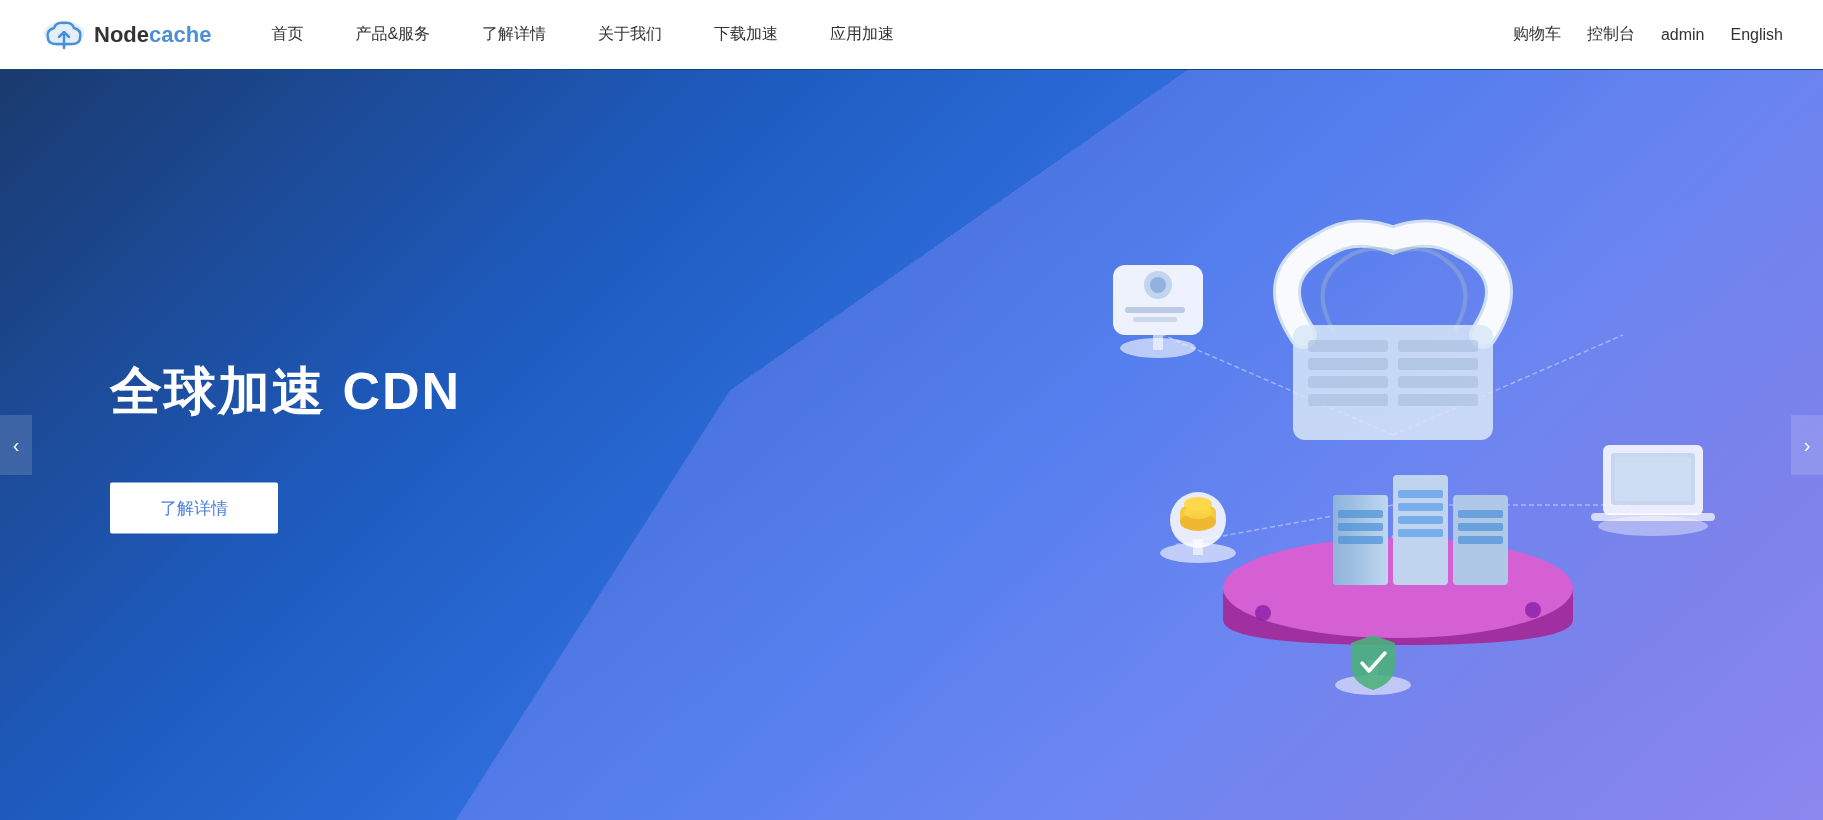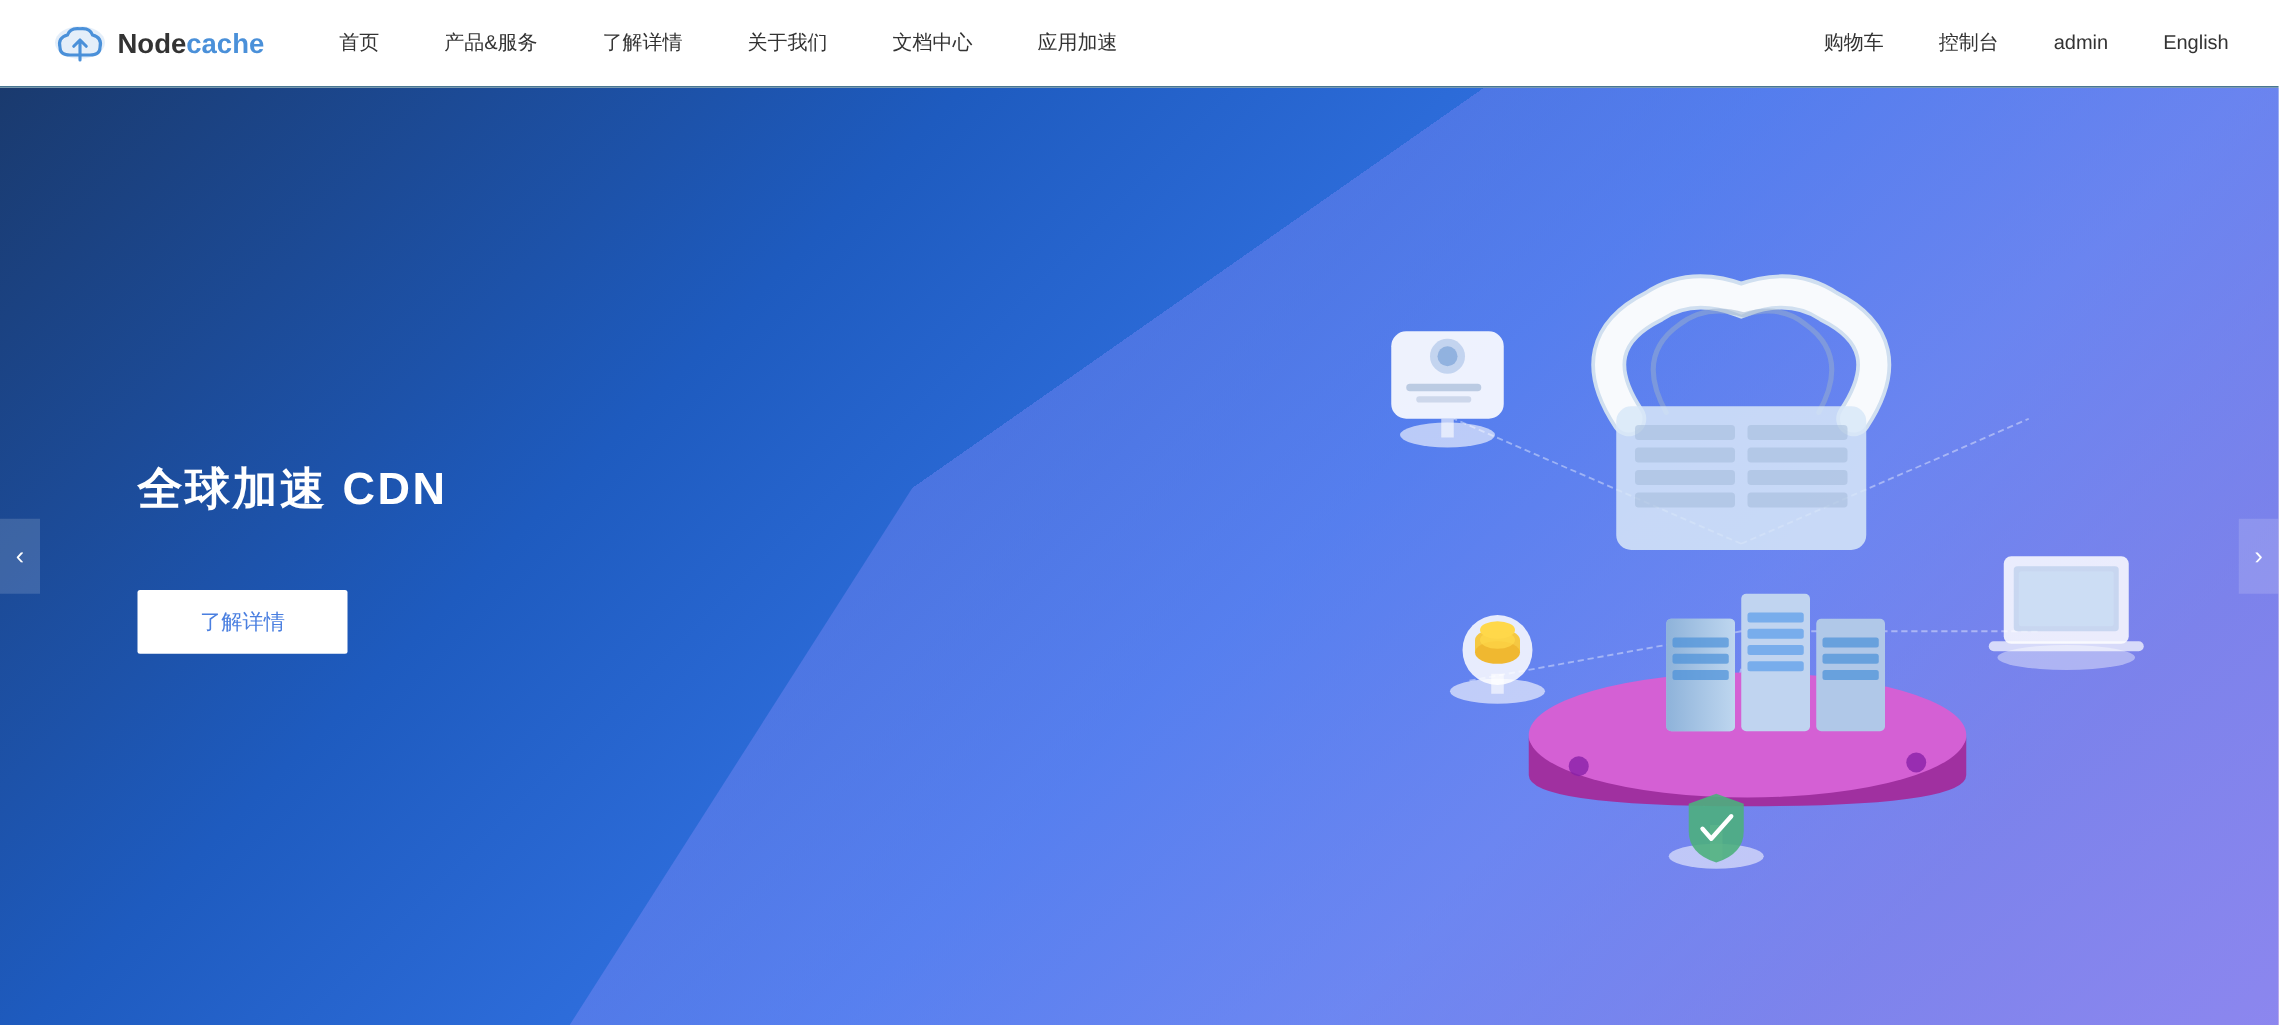--- a/index.html
+++ b/index.html
@@ -44,21 +44,21 @@
     .nav-link {
       font-size: 16px;
       color: #333;
       text-decoration: none;
       cursor: pointer;
       white-space: nowrap;
     }
     .nav-right {
       display: flex;
       align-items: center;
-      gap: 44px;
+      gap: 26px;
     }
     .nav-right-link {
       font-size: 16px;
       color: #333;
       text-decoration: none;
       cursor: pointer;
       white-space: nowrap;
     }
 
     
@@ -87,21 +87,21 @@
 
     .hero-content {
       position: absolute;
       top: 50%;
       left: 110px;
       transform: translateY(-50%);
       color: #fff;
       max-width: 520px;
     }
     .hero-title {
-      font-size: 36px;
+      font-size: 52px;
       font-weight: 700;
       color: #fff;
       margin-bottom: 28px;
       letter-spacing: 2px;
     }
     .hero-desc {
       font-size: 15px;
       line-height: 1.9;
       color: rgba(255,255,255,0.92);
       margin-bottom: 40px;
@@ -170,21 +170,21 @@
     <span class="logo-text">
       <span class="node">Node</span><span class="cache">cache</span>
     </span>
   </a>
 
   <div class="nav-links">
     <a class="nav-link">首页</a>
     <a class="nav-link">产品&amp;服务</a>
     <a class="nav-link">了解详情</a>
     <a class="nav-link">关于我们</a>
-    <a class="nav-link">文档中心</a>
+    <a class="nav-link">下载加速</a>
     <a class="nav-link">应用加速</a>
   </div>
 
   <div class="nav-right">
     <a class="nav-right-link">购物车</a>
     <a class="nav-right-link">控制台</a>
     <a class="nav-right-link">admin</a>
     <a class="nav-right-link">English</a>
   </div>
 </nav>

